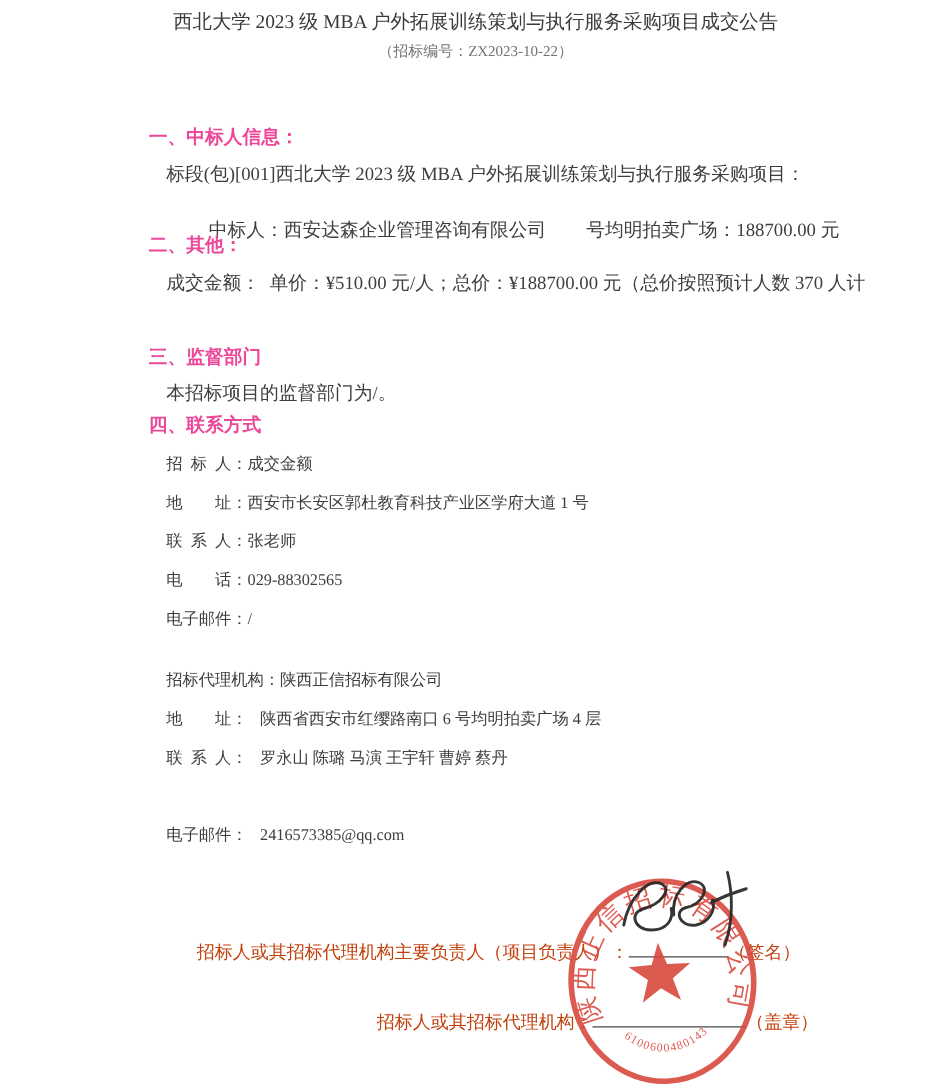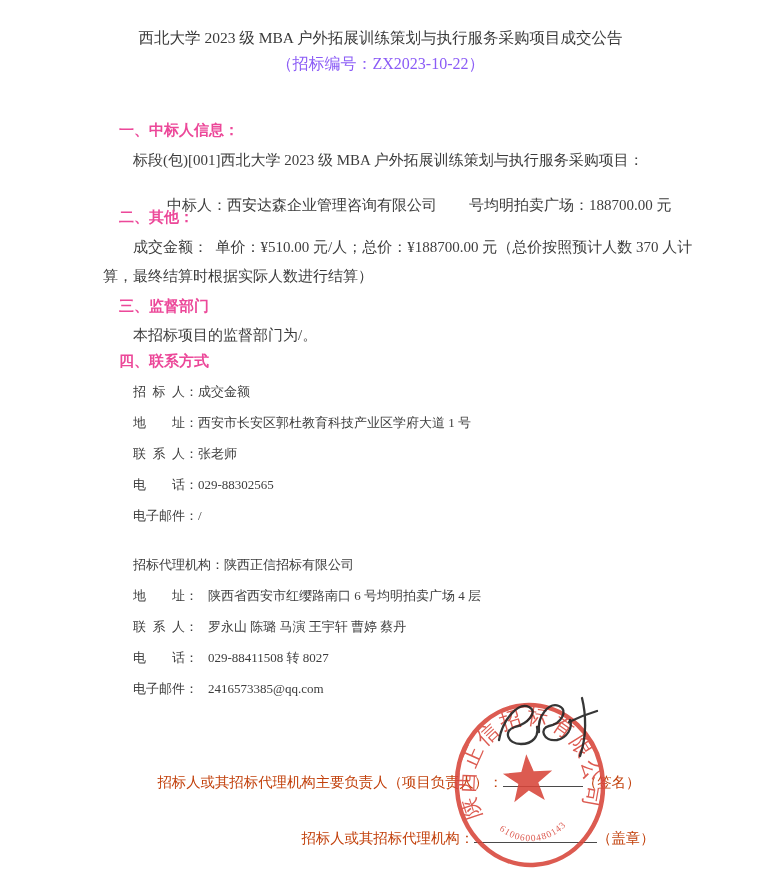--- a/index.html
+++ b/index.html
@@ -4,24 +4,24 @@
 <style>
   html,body{margin:0;padding:0;background:#ffffff;}
   .page{
     position:relative;
     width:761px;height:873px;
     background:#ffffff;
     overflow:hidden;
     font-family:"Liberation Serif","DejaVu Serif",serif;
     color:#3d3d3d;
   }
-  .line{position:absolute;white-space:pre;margin-top:21px;}
+  .line{position:absolute;white-space:pre;}
   .center{left:0;width:100%;text-align:center;}
   .title{font-size:15.5px;color:#3a3a3a;}
-  .subtitle{font-size:16px;color:#8b5cf6;}
+  .subtitle{font-size:12px;color:#737373;}
   .heading{font-size:15px;font-weight:bold;color:#ec4899;}
   .body{font-size:15px;}
   .row{font-size:13px;}
   .sig{font-size:14.4px;color:#c2410c;}
   .gap30{display:inline-block;width:32px;}
   .agv{padding-left:10px;text-align:right;}
   .uline{display:inline-block;border-bottom:1.2px solid #4a4a4a;height:14px;vertical-align:baseline;}
   .u80{width:80px;}
   .u123{width:123px;}
   .seal-svg{
@@ -46,37 +46,35 @@
   <div class="line center subtitle" style="top:33px">（招标编号：ZX2023-10-22）</div>
 
   <div class="line heading" style="top:100px;left:119px">一、中标人信息：</div>
   <div class="line body" style="top:130px;left:133px">标段(包)[001]西北大学 2023 级 MBA 户外拓展训练策划与执行服务采购项目：</div>
   <div class="line body" style="top:158px;left:152px">
     <span>中标人：</span><span>西安达森企业管理咨询有限公司</span><span class="gap30"></span><span>号均明拍卖广场：</span><span>188700.00 元</span>
   </div>
 
   <div class="line heading" style="top:187px;left:119px">二、其他：</div>
   <div class="line body" style="top:217px;left:133px">成交金额：  单价：¥510.00 元/人；总价：¥188700.00 元（总价按照预计人数 370 人计</div>
-  <div class="line body" style="top:246px;left:103px">算，最终结算时根据实际人数进行结算）</div>
 
   <div class="line heading" style="top:276px;left:119px">三、监督部门</div>
   <div class="line body" style="top:305px;left:133px">本招标项目的监督部门为/。</div>
 
   <div class="line heading" style="top:331px;left:119px">四、联系方式</div>
 
   <div class="line row" style="top:362px;left:133px"><span>招  标  人：</span><span>成交金额</span></div>
   <div class="line row" style="top:393px;left:133px"><span>地　　址：</span><span>西安市长安区郭杜教育科技产业区学府大道 1 号</span></div>
   <div class="line row" style="top:424px;left:133px"><span>联  系  人：</span><span>张老师</span></div>
   <div class="line row" style="top:455px;left:133px"><span>电　　话：</span><span>029-88302565</span></div>
   <div class="line row" style="top:486px;left:133px"><span>电子邮件：</span><span>/</span></div>
 
   <div class="line row" style="top:535px;left:133px"><span>招标代理机构：</span><span>陕西正信招标有限公司</span></div>
   <div class="line row" style="top:566px;left:133px"><span>地　　址：</span><span class="agv">陕西省西安市红缨路南口 6 号均明拍卖广场 4 层</span></div>
   <div class="line row" style="top:597px;left:133px"><span>联  系  人：</span><span class="agv">罗永山 陈璐 马演 王宇轩 曹婷 蔡丹</span></div>
-  <div class="line row" style="top:628px;left:133px"><span>电　　话：</span><span class="agv">029-88411508 转 8027</span></div>
   <div class="line row" style="top:659px;left:133px"><span>电子邮件：</span><span class="agv">2416573385@qq.com</span></div>
 
   <div class="line sig" style="top:734px;left:143px">
     <span>招标人或其招标代理机构主要负责人（项目负责人）：</span><span class="uline u80"></span><span>（签名）</span>
   </div>
   <div class="line sig" style="top:790px;left:287px">
     <span>招标人或其招标代理机构：</span><span class="uline u123"></span><span>（盖章）</span>
   </div>
 
   <svg class="seal-svg" viewBox="0 0 162 170" aria-hidden="true">

